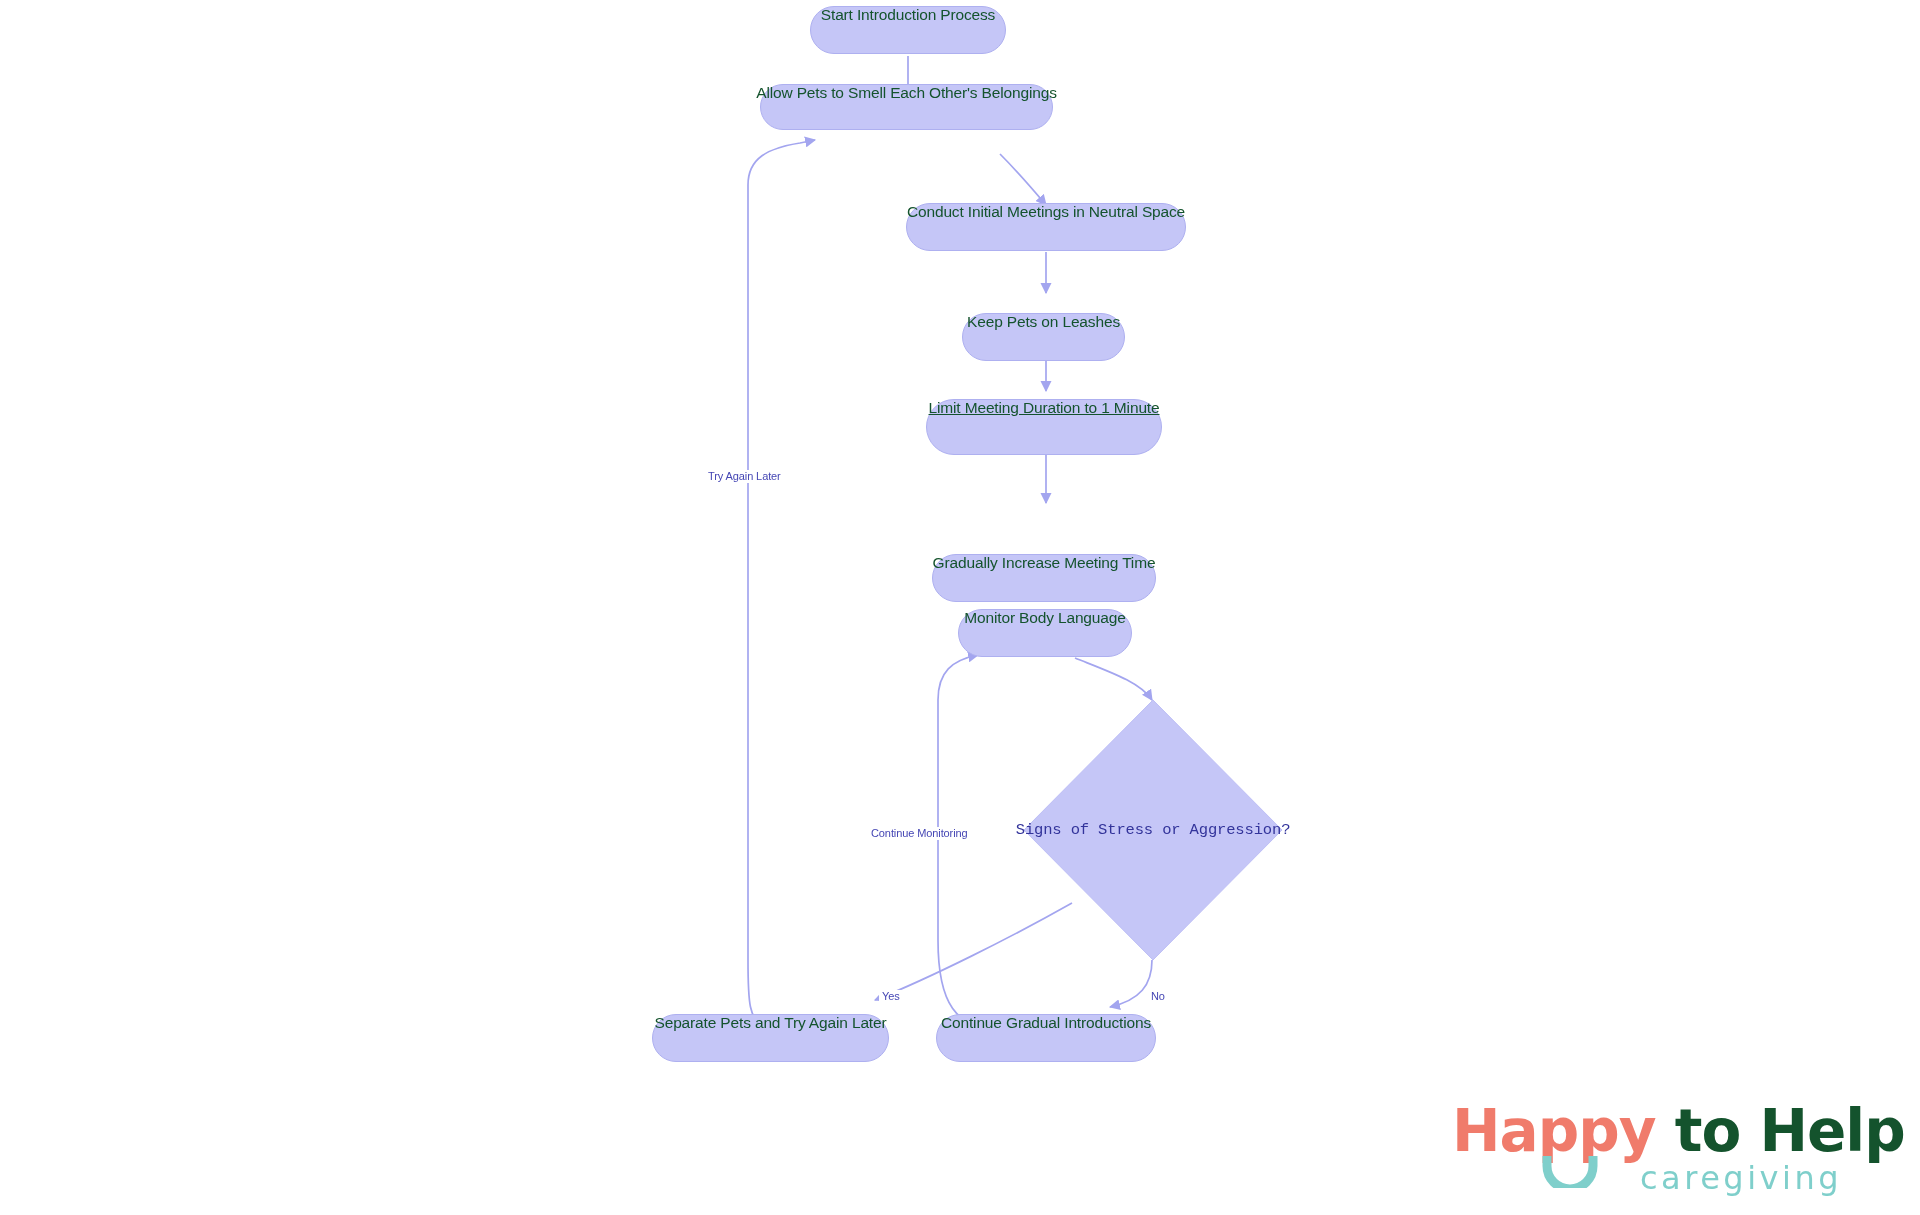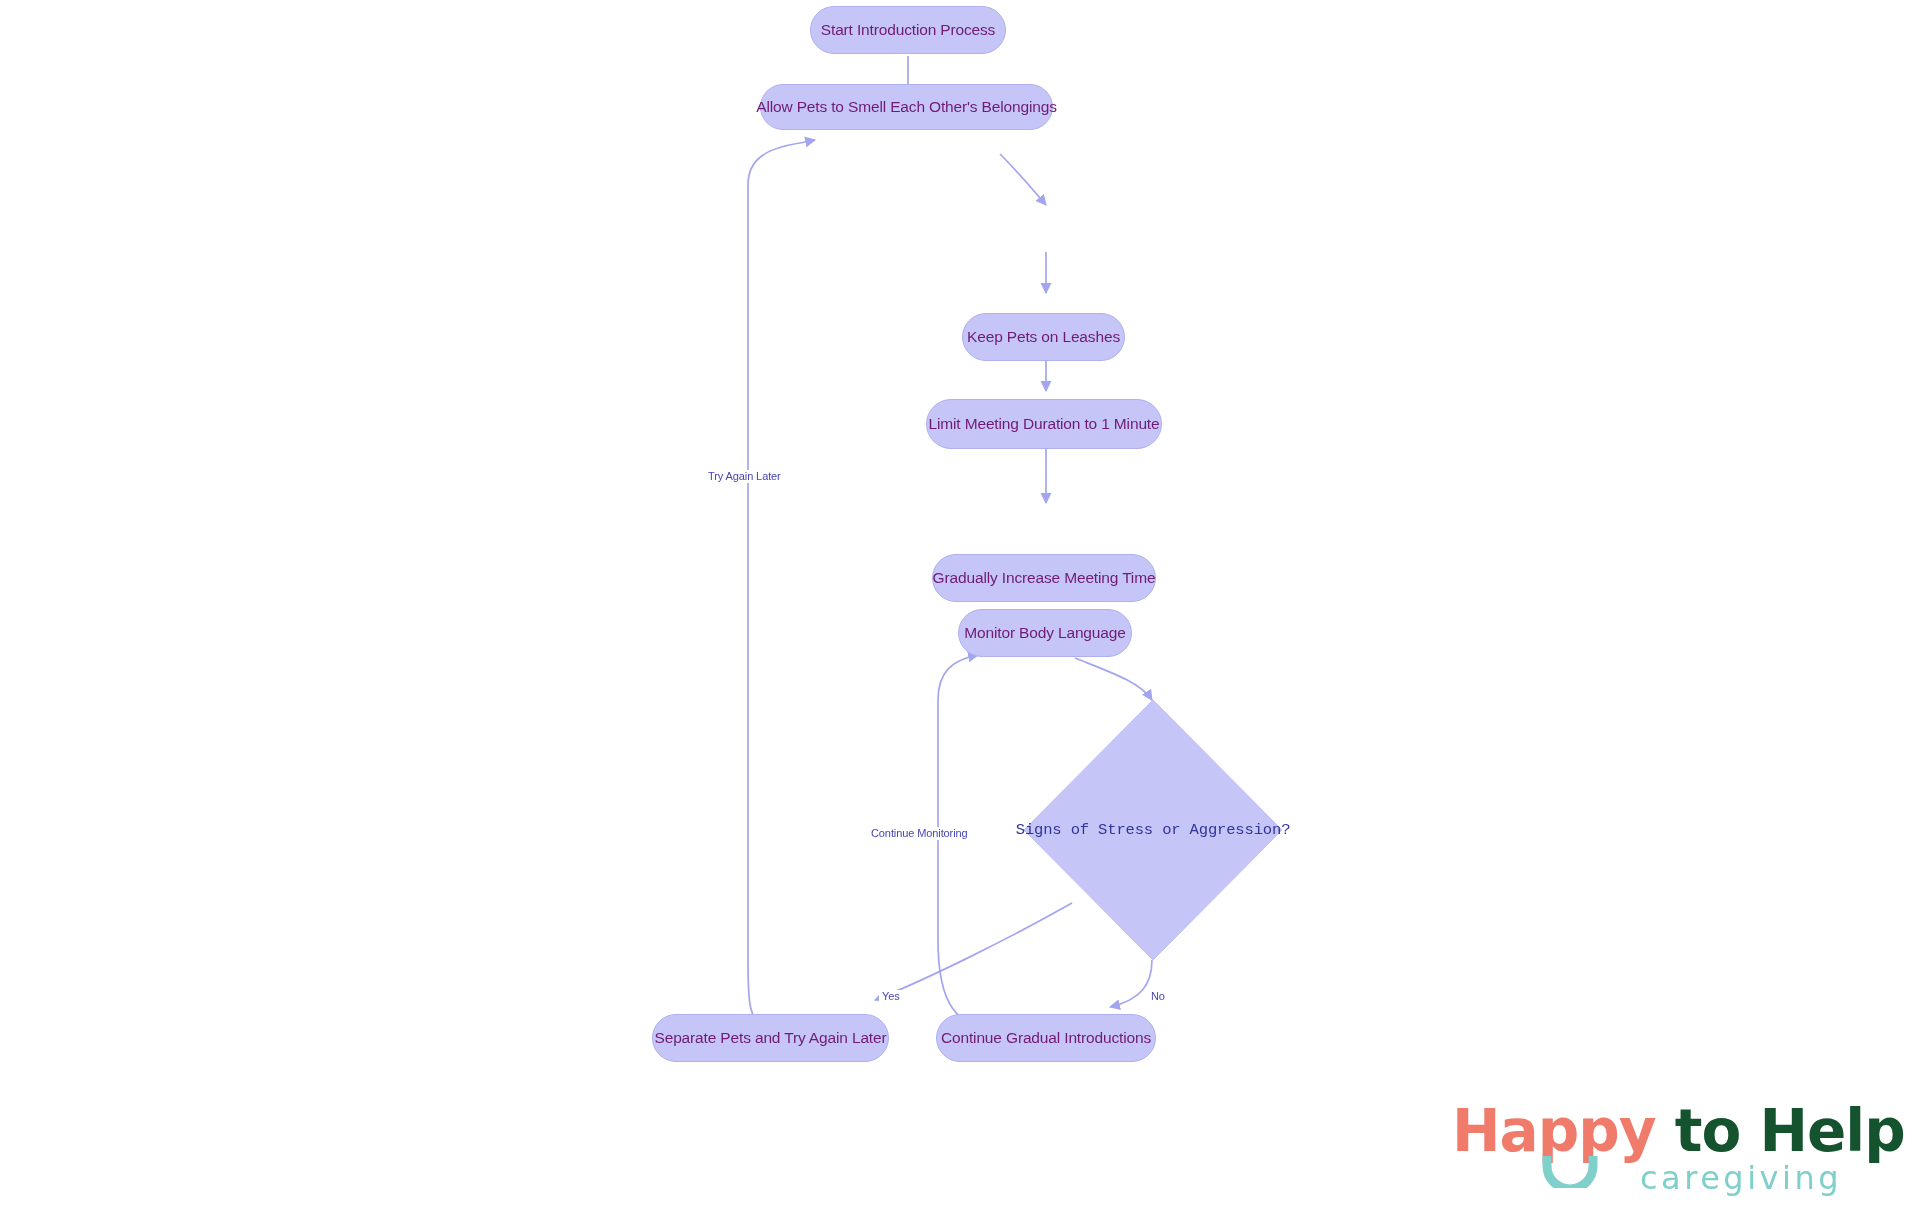--- a/index.html
+++ b/index.html
@@ -33,23 +33,23 @@
   }
 
   
   .node {
     position: absolute;
     box-sizing: border-box;
     background: #c5c6f7;
     border: 1.3px solid #aeb0f0;
     border-radius: 999px;
     display: flex;
-    align-items: center;
+    align-items: flex-start;
     justify-content: center;
-    color: #701a75;
+    color: #14532d;
     font-size: 15.5px;
     font-family: "Liberation Sans", sans-serif;
     letter-spacing: -0.15px;
     white-space: nowrap;
     line-height: 1;
   }
 
   
   .decision-wrap {
     position: absolute;
@@ -163,26 +163,29 @@
   </svg>
 
   <div class="node" style="left:810px; top:6px; width:196px; height:48px;">
     <span>Start Introduction Process</span>
   </div>
 
   <div class="node" style="left:760px; top:84px; width:293px; height:46px;">
     <span>Allow Pets to Smell Each Other's Belongings</span>
   </div>
 
+  <div class="node" style="left:906px; top:203px; width:280px; height:48px;">
+    <span>Conduct Initial Meetings in Neutral Space</span>
+  </div>
 
   <div class="node" style="left:962px; top:313px; width:163px; height:48px;">
     <span>Keep Pets on Leashes</span>
   </div>
 
-  <div class="node" style="left:926px; top:399px; width:236px; height:50px;">
+  <div class="node" style="left:926px; top:399px; width:236px; height:56px;text-decoration:underline;">
     <span>Limit Meeting Duration to 1 Minute</span>
   </div>
 
   <div class="node" style="left:932px; top:511px; width:224px; height:48px;margin-top:43px;">
     <span>Gradually Increase Meeting Time</span>
   </div>
 
   <div class="node" style="left:958px; top:609px; width:174px; height:48px;">
     <span>Monitor Body Language</span>
   </div>

